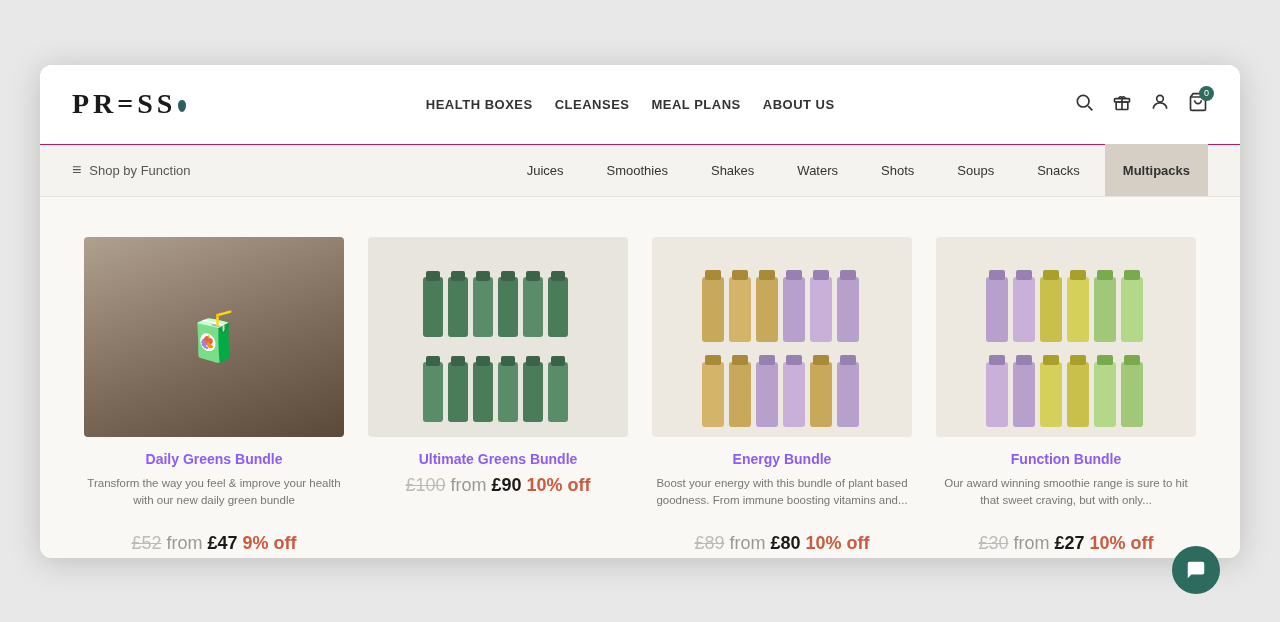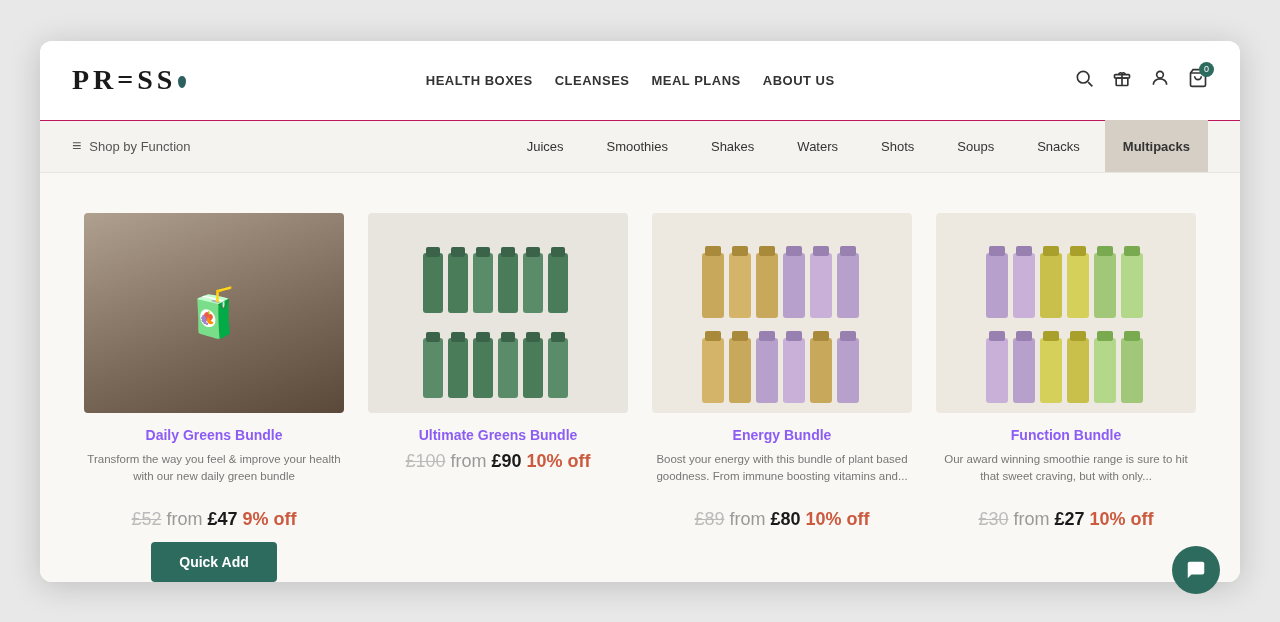--- a/index.html
+++ b/index.html
@@ -313,21 +313,20 @@
             <div style="width:100%;height:100%;background:linear-gradient(160deg,#b0a090 0%,#7a6858 60%,#5a4838 100%);display:flex;align-items:center;justify-content:center;font-size:48px;">🧃</div>
           </div>
           <div class="product-name">Daily Greens Bundle</div>
           <div class="product-desc">Transform the way you feel &amp; improve your health with our new daily green bundle</div>
           <div class="product-price">
             <s>£52</s>
             <span>from</span>
             <span class="new-price">£47</span>
             <span class="discount">9% off</span>
           </div>
-          <button class="quick-add-btn">Quick Add</button>
         </div>
 
         <div class="product-card">
           <div class="product-image" style="background:#e8e4de;">
             <svg width="180" height="180" viewBox="0 0 180 180">
 
               <g transform="translate(15,20)">
                 <rect x="0" y="10" width="20" height="60" rx="3" fill="#4a7c59"></rect>
                 <rect x="3" y="4" width="14" height="10" rx="2" fill="#3a6349"></rect>
                 <rect x="25" y="10" width="20" height="60" rx="3" fill="#4a7c59"></rect>

